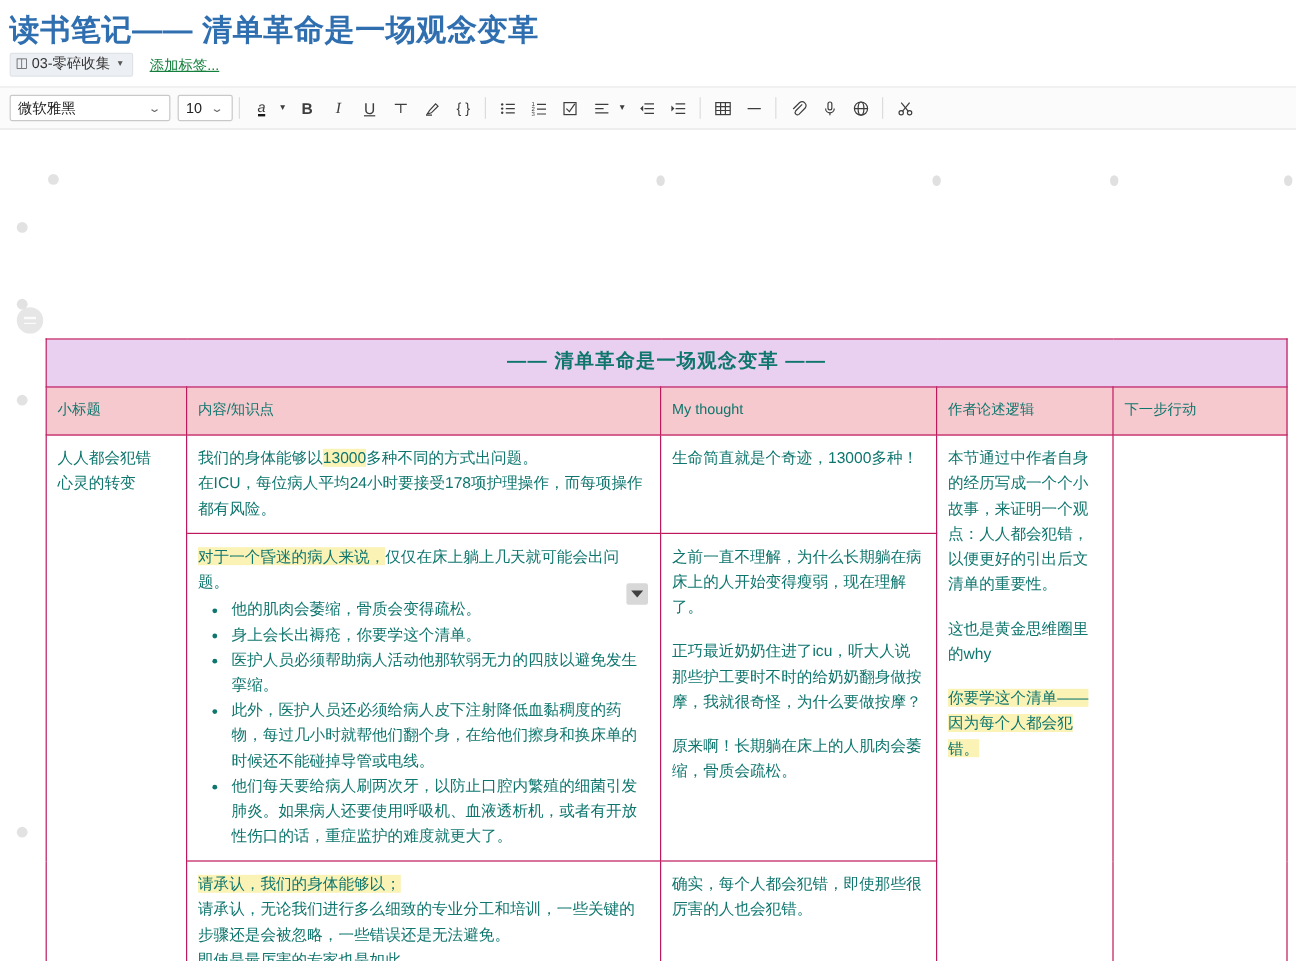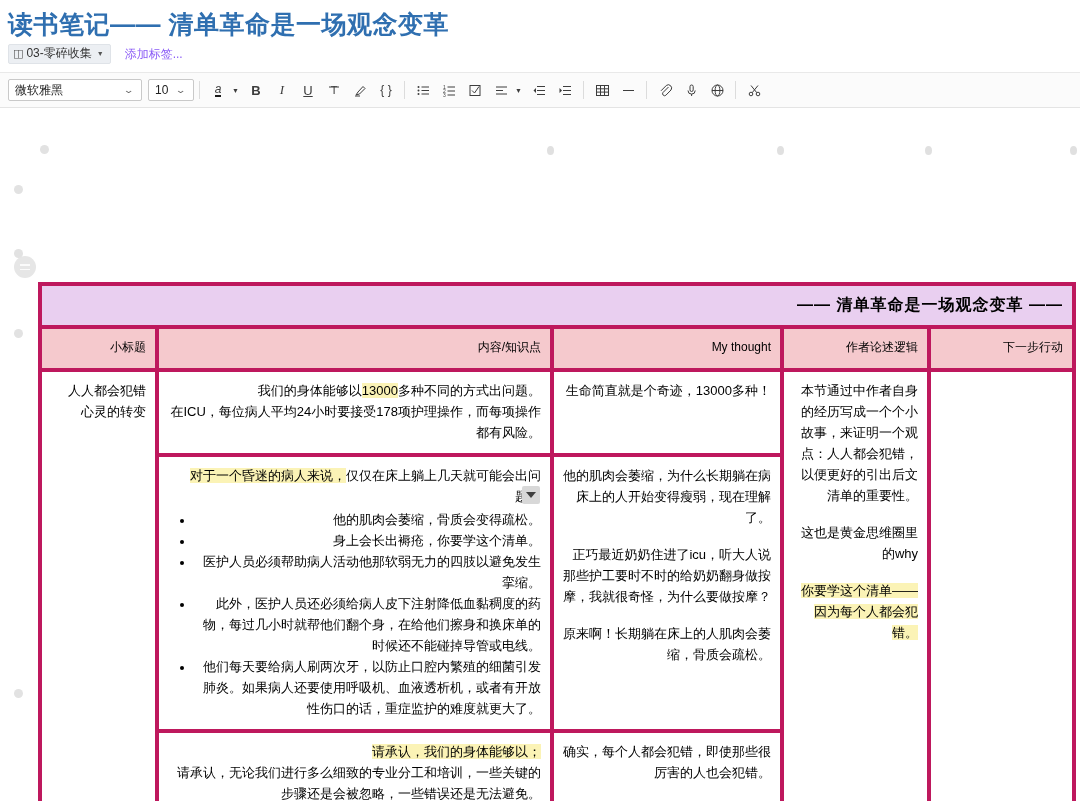--- a/index.html
+++ b/index.html
@@ -21,21 +21,21 @@
     display:flex;align-items:center;gap:14px;
   }
   .notebook-chip{
     display:flex;align-items:center;gap:3px;
     background:#eceff3;border:1px solid #dfe3e8;border-radius:2px;
     padding:1px 6px 2px 4px;font-size:12px;color:#333;
     line-height:15px;
   }
   .nb-icon{font-size:11px;color:#555;}
   .nb-caret{font-size:7px;color:#555;margin-left:2px;}
-  .add-tag{font-size:12px;color:#8b5cf6;}
+  .add-tag{font-size:12px;color:#15803d;text-decoration:underline;}
 
   
   .toolbar{
     position:absolute;left:0;top:72px;width:1080px;height:36px;
     background:#fbfbfb;border-top:1px solid #e9e9e9;border-bottom:1px solid #e4e4e4;
     display:flex;align-items:center;padding-left:8px;box-sizing:border-box;
   }
   .select{
     height:22px;border:1px solid #c9c9c9;background:#fff;border-radius:2px;
     display:flex;align-items:center;justify-content:space-between;
@@ -74,27 +74,26 @@
   }
   .table-handle i{display:block;width:10px;height:1.5px;background:#fbfbfb;}
 
   
   table.note-table{
     position:absolute;left:38px;top:173px;
     width:1034px;border-collapse:collapse;table-layout:fixed;
     font-size:13px;
   }
   table.note-table td{
-    border:4px solid #be185d;
+    border:1px solid #be185d;
     vertical-align:top;
     padding:8px 9px 10px 9px;
     line-height:21px;
-    color:#000000;
+    color:#0f766e;
     word-break:break-all;
-    text-align:right;
   }
   td.banner{
     background:#e9cff0;
     text-align:center;font-size:16px;font-weight:bold;color:#1d1d1d;
     padding:14px 0 15px 0;letter-spacing:1px;
   }
   td.hcell{
     background:#f5c9cd;font-size:12px;color:#1d1d1d;
     padding:9px 9px 10px 9px;
   }
@@ -341,21 +340,21 @@
           <p><span class="hl">对于一个昏迷的病人来说，</span><span>仅仅在床上躺上几天就可能会出问题。</span></p>
           <ul>
             <li>他的肌肉会萎缩，骨质会变得疏松。</li>
             <li>身上会长出褥疮，你要学这个清单。</li>
             <li>医护人员必须帮助病人活动他那软弱无力的四肢以避免发生挛缩。</li>
             <li>此外，医护人员还必须给病人皮下注射降低血黏稠度的药物，每过几小时就帮他们翻个身，在给他们擦身和换床单的时候还不能碰掉导管或电线。</li>
             <li>他们每天要给病人刷两次牙，以防止口腔内繁殖的细菌引发肺炎。如果病人还要使用呼吸机、血液透析机，或者有开放性伤口的话，重症监护的难度就更大了。</li>
           </ul>
         </td>
         <td>
-          <p>他的肌肉会萎缩，为什么长期躺在病床上的人开始变得瘦弱，现在理解了。</p>
+          <p>之前一直不理解，为什么长期躺在病床上的人开始变得瘦弱，现在理解了。</p>
           <div class="gap"></div>
           <p>正巧最近奶奶住进了icu，听大人说那些护工要时不时的给奶奶翻身做按摩，我就很奇怪，为什么要做按摩？</p>
           <div class="gap"></div>
           <p>原来啊！长期躺在床上的人肌肉会萎缩，骨质会疏松。</p>
         </td>
       </tr>
 
       <tr>
         <td>
           <p><span class="hl">请承认，我们的身体能够以；</span></p>

